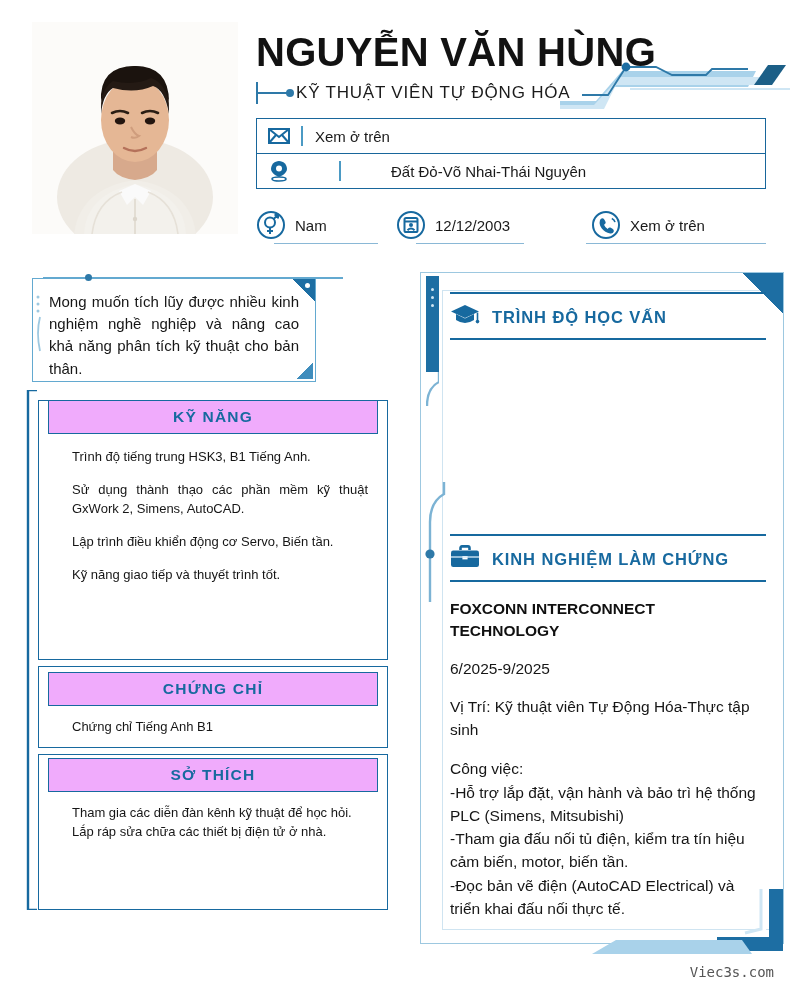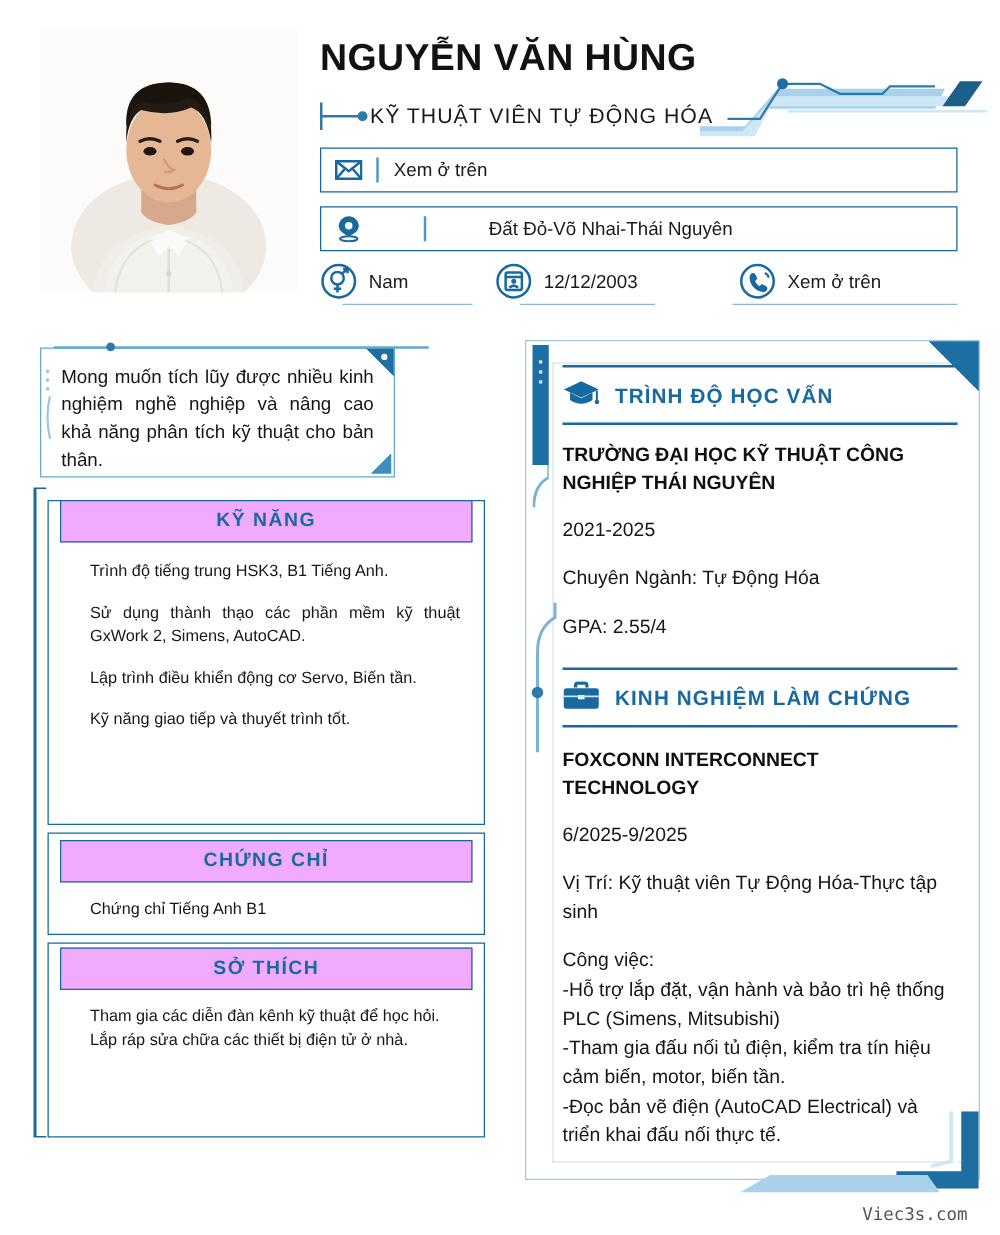--- a/index.html
+++ b/index.html
@@ -25,21 +25,21 @@
     left: 32px; top: 22px;
     width: 206px; height: 212px;
     background: #fefefe;
     overflow: hidden;
   }
   .photo-svg { display:block; width:206px; height:212px; }
 
   .name {
     position: absolute;
     left: 256px; top: 30px;
-    font-size: 30px;
+    font-size: 40px;
     font-weight: bold;
     letter-spacing: 0.3px;
     color: #121212;
     white-space: nowrap;
   }
   .title-row {
     position: absolute;
     left: 256px; top: 80px;
     height: 26px;
     display: flex;
@@ -73,21 +73,21 @@
     position: absolute;
     left: 256px;
     width: 510px;
     height: 36px;
     border: 1.6px solid #18669b;
     background: #fff;
     display: flex;
     align-items: center;
   }
   #bar-email { top: 118px; }
-  #bar-addr  { top: 165px; gap: 38px; }
+  #bar-addr  { top: 153px; gap: 38px; }
   .contact-bar .ic {
     width: 44px;
     display:flex; align-items:center; justify-content:center;
     flex: 0 0 44px;
   }
   .contact-bar .sep {
     width: 2px; height: 20px; background:#4b9ac4; flex:0 0 2px;
   }
   .contact-bar .txt {
     padding-left: 12px;
@@ -408,26 +408,20 @@
         <path d="M15 2 L29 8.5 L15 15 L1 8.5 Z" fill="#17699f"></path>
         <path d="M6 11 L6 17 Q15 23 24 17 L24 11 L15 15.6 Z" fill="#17699f"></path>
         <path d="M27.5 9.6 L27.5 17" stroke="#17699f" stroke-width="1.6" fill="none"></path>
         <circle cx="27.5" cy="18.6" r="1.8" fill="#17699f"></circle>
       </svg>
     </span>
     <span class="rlabel">TRÌNH ĐỘ HỌC VẤN</span>
   </div>
   <i class="rule" style="left:38px; top:66px; width:316px;"></i>
 
-  <div class="rbody" style="left:38px; top:82px; width:312px;">
-    <p class="bold">TRƯỜNG ĐẠI HỌC KỸ THUẬT CÔNG NGHIỆP THÁI NGUYÊN</p>
-    <p>2021-2025</p>
-    <p>Chuyên Ngành: Tự Động Hóa</p>
-    <p>GPA: 2.55/4</p>
-  </div>
 
   <i class="rule" style="left:38px; top:262px; width:316px;"></i>
   <div class="rsec-title" style="left:38px; top:266px;">
     <span class="ricon">
       <svg width="30" height="24" viewBox="0 0 30 24">
         <path d="M10.5 5 L10.5 3 Q10.5 1.4 12 1.4 L18 1.4 Q19.5 1.4 19.5 3 L19.5 5" stroke="#17699f" stroke-width="2.6" fill="none"></path>
         <rect x="1" y="5.6" width="28" height="16.4" rx="2.2" fill="#17699f"></rect>
         <rect x="12.4" y="11" width="5.2" height="3.4" fill="#fff"></rect>
         <path d="M1 12 L29 12" stroke="#cfe6f4" stroke-width="1.4"></path>
       </svg>

